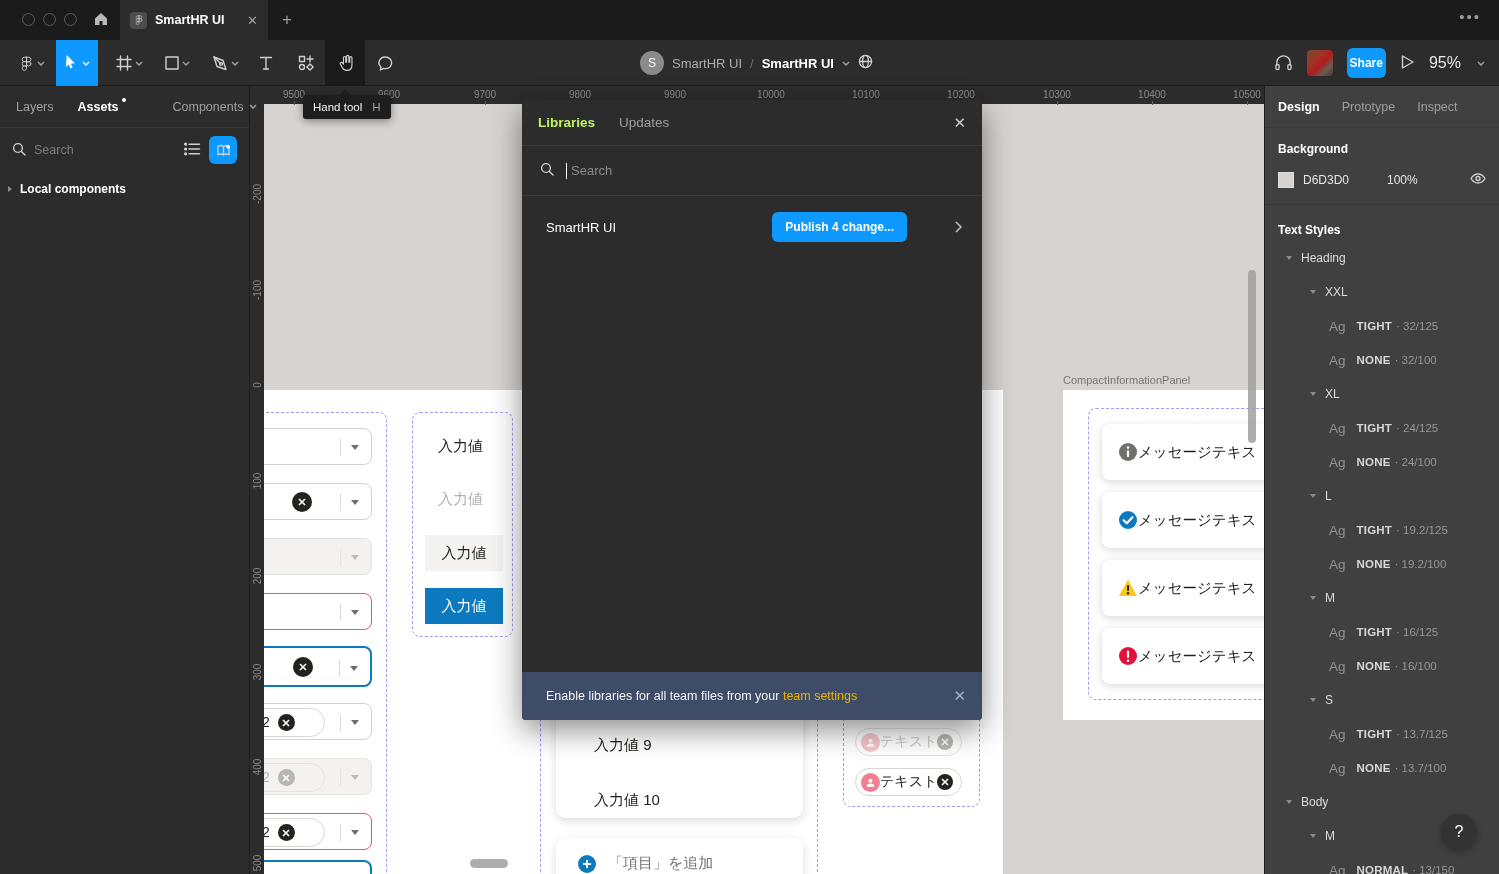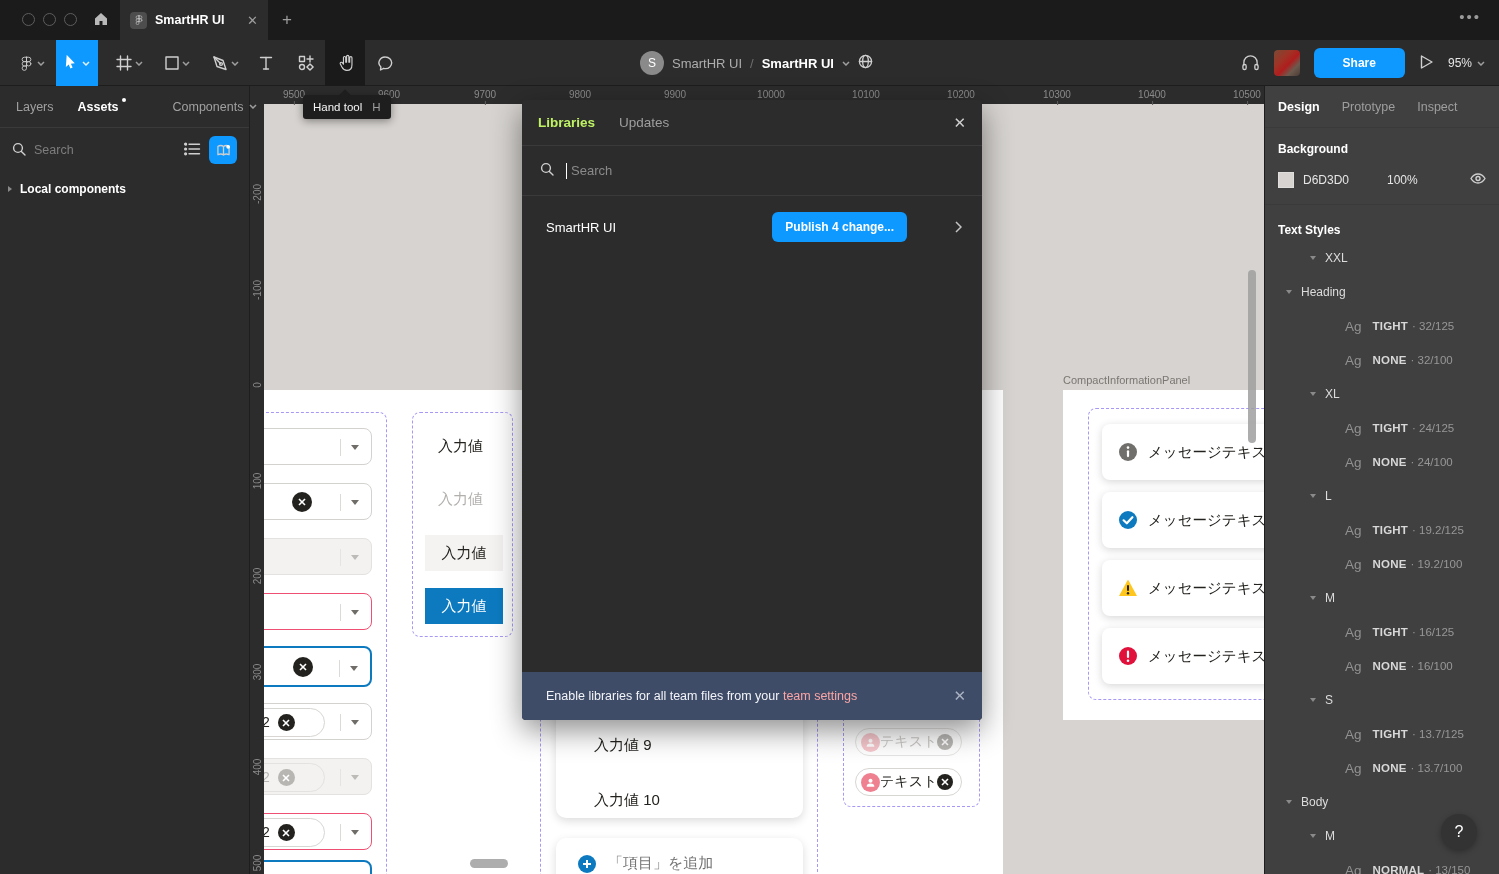--- a/index.html
+++ b/index.html
@@ -28,22 +28,22 @@
 
   #breadcrumb { position:absolute; left:640px; top:0; height:46px; display:flex; align-items:center; gap:8px; }
   #bc-avatar { width:24px; height:24px; border-radius:50%; background:#8a8a8a; color:#fff; font-size:12px; display:flex; align-items:center; justify-content:center; }
   .bc-team { color:#adadad; font-size:13px; }
   .bc-sep { color:#6f6f6f; font-size:13px; }
   .bc-file { color:#fff; font-size:13px; font-weight:700; }
 
   #topbar-right { position:absolute; right:14px; top:0; height:46px; display:flex; align-items:center; gap:14px; }
   #user-avatar { width:26px; height:26px; border-radius:4px; background:
       linear-gradient(135deg,#7a4a35 0%, #a03326 35%, #b01d1d 55%, #6d5a4e 75%, #4a3c35 100%); }
-  #share-btn { background:#0d99ff; color:#fff; border:none; border-radius:6px; font-weight:700; font-size:12px; padding:8px 29px; font-family:inherit; }
-  #zoom-ctl { display:flex; align-items:center; gap:5px; color:#e6e6e6; font-size:12px; }
+  #share-btn { background:#0d99ff; color:#fff; border:none; border-radius:6px; font-weight:700; font-size:12px; padding:8px 3px; font-family:inherit; }
+  #zoom-ctl { display:flex; align-items:center; gap:16px; color:#e6e6e6; font-size:16px; }
 
   
   #tooltip { position:absolute; left:303px; top:95px; background:#1e1e1e; border-radius:3px; padding:6px 10px; display:flex; gap:10px; align-items:center; z-index:60; box-shadow:0 2px 8px rgba(0,0,0,.4); }
   #tooltip .tt-label { color:#f5f5f5; font-size:11.5px; }
   #tooltip .tt-key { color:#9e9e9e; font-size:11.5px; }
   #tooltip::before { content:""; position:absolute; top:-4px; left:38px; width:8px; height:8px; background:#1e1e1e; transform:rotate(45deg); }
 
   
   #left-panel { position:absolute; left:0; top:86px; width:250px; height:788px; background:#2c2c2c; border-right:1px solid #1e1e1e; z-index:30; }
   #lp-tabs { height:42px; display:flex; align-items:center; border-bottom:1px solid #3a3a3a; padding:0 16px; gap:24px; }
@@ -105,21 +105,21 @@
   
   .tagchip { position:absolute; height:28px; border:1px solid #d8d6d3; border-radius:15px; background:#fff; display:flex; align-items:center; padding:0 8px 0 5px; }
   .tagchip .pavatar { width:19px; height:19px; border-radius:50%; background:#ef8090; display:flex; align-items:center; justify-content:center; }
   .tagchip .pavatar svg { width:11px; height:11px; }
   .tagchip .tlabel { font-size:14px; color:#23221e; white-space:nowrap; }
   .tagchip.faded { border-color:#e6e4e2; }
   .tagchip.faded .pavatar { background:#f6c7cc; }
   .tagchip.faded .tlabel { color:#c9c7c4; }
 
   
-  .msg-card { position:absolute; left:39px; width:190px; height:56px; background:#fff; border-radius:8px; box-shadow:0 2px 8px rgba(0,0,0,.16); display:flex; align-items:center; gap:10px; padding-left:16px; }
+  .msg-card { position:absolute; left:39px; width:190px; height:56px; background:#fff; border-radius:8px; box-shadow:0 2px 8px rgba(0,0,0,.16); display:flex; align-items:center; padding-left:16px; }
   .msg-card .mtext { font-size:14.5px; color:#23221e; white-space:nowrap; }
   .sicon { width:20px; height:20px; flex:0 0 auto; }
 
   
   #v-scroll { position:absolute; left:998px; top:184px; width:8px; height:173px; background:#9f9f9f; border-radius:4px; opacity:.85; }
   #h-scroll { position:absolute; left:220px; top:773px; width:38px; height:9px; background:#a4a4a4; border-radius:5px; opacity:.9; }
 
   
   #modal { position:absolute; left:522px; top:100px; width:460px; height:620px; background:#2c2c2c; border-radius:4px; z-index:40; box-shadow:0 10px 30px rgba(0,0,0,.45); display:flex; flex-direction:column; }
   #modal-header { height:46px; display:flex; align-items:center; padding:0 16px; gap:24px; border-bottom:1px solid #3a3a3a; }
@@ -133,40 +133,40 @@
   .f-tab { color:#9e9e9e; font-size:12.5px; position:relative; height:100%; display:flex; align-items:center; }
   .f-tab.active { color:#fff; font-weight:700; }
   .f-tab.active::after { content:""; position:absolute; left:0; right:0; bottom:0; height:2px; background:#fff; }
   #lib-row { height:62px; display:flex; align-items:center; padding:0 20px 0 24px; }
   #lib-name { color:#fff; font-size:13px; flex:1; }
   #publish-btn { background:#0d99ff; color:#fff; border:none; border-radius:6px; font-weight:700; font-size:12px; padding:8px 13px; font-family:inherit; }
   #lib-chevron { margin-left:48px; }
   #modal-body { flex:1; }
   #modal-footer { height:48px; background:#3f4c68; border-radius:0 0 4px 4px; display:flex; align-items:center; padding:0 16px 0 24px; }
   #modal-footer .ftext { color:#f2f4f8; font-size:12.5px; }
-  #modal-footer a { color:#fca5a5; text-decoration:none;text-align:right; }
+  #modal-footer a { color:#eab308; text-decoration:none;text-align:right; }
   #footer-close { margin-left:auto; color:#aab1c2; font-size:15px; }
 
   
   #right-panel { position:absolute; left:1264px; top:86px; width:235px; height:788px; background:#404040; border-left:1px solid #1e1e1e; z-index:30; overflow:hidden; }
   #rp-tabs { height:42px; display:flex; align-items:center; gap:22px; padding:0 13px; border-bottom:1px solid #3a3a3a; }
   .rp-tab { color:#9e9e9e; font-size:12.5px; }
   .rp-tab.active { color:#fff; font-weight:700; }
   #bg-section { padding:14px 13px 16px; border-bottom:1px solid #3a3a3a; }
   #bg-title { color:#fff; font-weight:700; font-size:12px; margin-bottom:16px; }
   #bg-row { display:flex; align-items:center; }
   #bg-swatch { width:16px; height:16px; background:#d6d3d0; border:1px solid rgba(255,255,255,.25); margin-right:9px; }
   #bg-hex { color:#e6e6e6; font-size:12px; width:64px; }
   #bg-opacity { color:#e6e6e6; font-size:12px; flex:1; margin-left:20px; }
   #ts-title { color:#fff; font-weight:700; font-size:12px; padding:18px 13px 4px; }
   .ts-row { position:relative; height:34px; display:flex; align-items:center; }
   .ts-tri { width:0; height:0; border-top:4px solid #8a8a8a; border-left:3.5px solid transparent; border-right:3.5px solid transparent; margin-right:9px; }
   .lvl1 { padding-left:21px; }
   .lvl2 { padding-left:45px; }
-  .lvl3 { padding-left:80px; }
+  .lvl3 { padding-left:64px; }
   .ts-group-label { color:#dcdcdc; font-size:12px; }
   .ts-ag { color:#919191; font-size:13.5px; margin-right:11px; }
   .ts-weight { color:#d8d8d8; font-size:11.5px; font-weight:600; letter-spacing:.2px; }
   .ts-detail { color:#979797; font-size:11.5px; margin-left:4px; }
   #help-btn { position:absolute; right:22px; bottom:24px; width:36px; height:36px; border-radius:50%; background:#333; color:#fff; font-size:16px; display:flex; align-items:center; justify-content:center; box-shadow:0 2px 6px rgba(0,0,0,.3); }
 
   .icon-stroke { fill:none; stroke:#cfcfcf; stroke-width:1.4; stroke-linecap:round; stroke-linejoin:round; }
 </style>
 </head>
 <body>
@@ -661,28 +661,28 @@
               <g class="icon-stroke">
                 <path d="M1 5.5C3 2.2 5.4 1 8 1s5 1.2 7 4.5C13 8.8 10.6 10 8 10S3 8.8 1 5.5Z"></path>
                 <circle cx="8" cy="5.5" r="2"></circle>
               </g>
             </svg>
         </span>
       </div>
     </div>
     <div id="ts-title">Text Styles</div>
 
+    <div class="ts-row lvl1">
+        <span class="ts-tri"></span>
+        <span class="ts-group-label">Heading</span>
+      </div>
     <div class="ts-row lvl2">
         <span class="ts-tri"></span>
         <span class="ts-group-label">XXL</span>
       </div>
-    <div class="ts-row lvl1">
-        <span class="ts-tri"></span>
-        <span class="ts-group-label">Heading</span>
-      </div>
     <div class="ts-row lvl3">
         <span class="ts-ag">Ag</span>
         <span class="ts-weight">TIGHT</span>
         <span class="ts-detail">· 32/125</span>
       </div>
     <div class="ts-row lvl3">
         <span class="ts-ag">Ag</span>
         <span class="ts-weight">NONE</span>
         <span class="ts-detail">· 32/100</span>
       </div>

